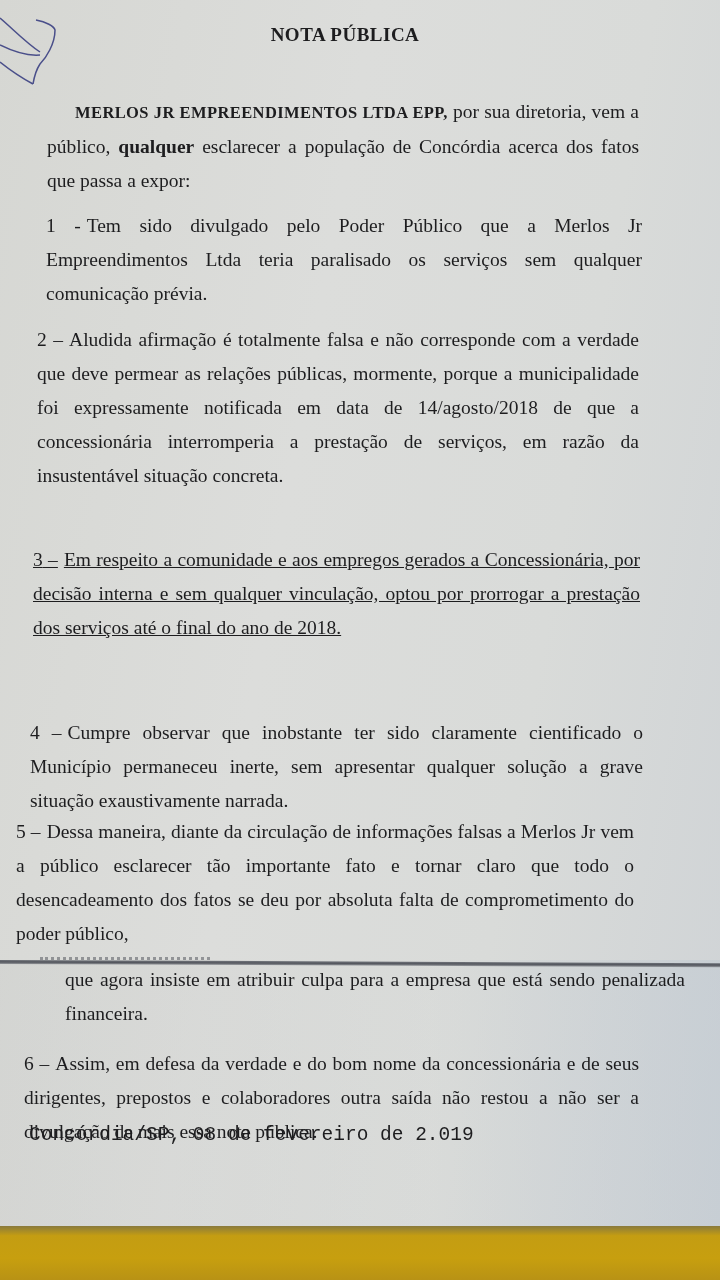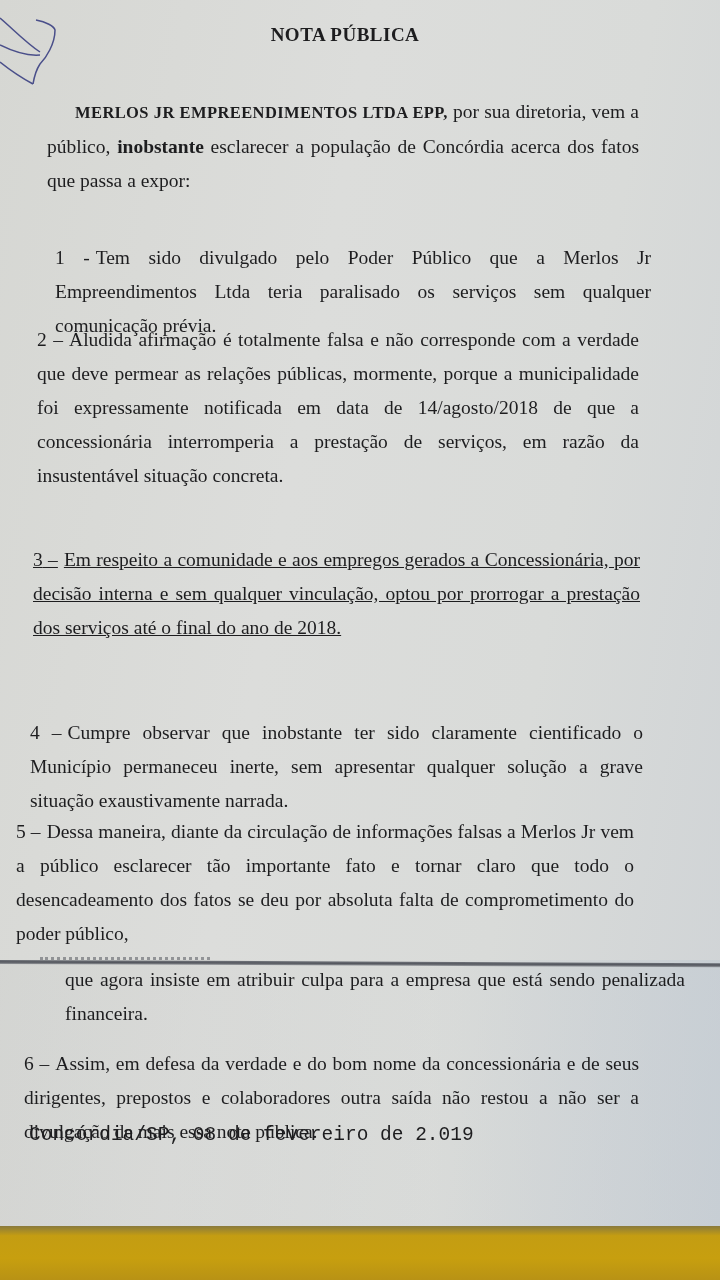--- a/index.html
+++ b/index.html
@@ -88,21 +88,21 @@
       letter-spacing: 0.4px;
       margin-left: 28px;
     }
     .emph {
       font-weight: bold;
     }
     .num {
       margin-right: 6px;
     }
     #intro { left: 47px; top: 95px; width: 592px; }
-    #p1 { left: 55px; top: 209px; width: 596px; margin-top: 32px; }
+    #p1 { left: 46px; top: 209px; width: 596px; }
     #p2 { left: 37px; top: 323px; width: 602px; }
     #p3 { left: 33px; top: 543px; width: 607px; text-decoration: underline; }
     #p4 { left: 30px; top: 716px; width: 613px; }
     #p5 { left: 16px; top: 815px; width: 618px; }
     #p5b { left: 23px; top: 963px; width: 620px; margin-left: 42px; }
     #p6 { left: 24px; top: 1047px; width: 615px; font-family: Liberation Serif, serif; }
     .signoff {
       position: absolute;
       left: 29px;
       top: 1124px;
@@ -118,21 +118,21 @@
 
 <svg class="pen-mark" viewBox="0 0 70 80">
   <path d="M0 8 C 12 18, 25 32, 40 42" fill="none" stroke="#4a4f8a" stroke-width="1.5"></path>
   <path d="M0 35 C 14 42, 28 46, 40 45" fill="none" stroke="#4a4f8a" stroke-width="1.5"></path>
   <path d="M0 52 C 10 60, 22 68, 33 74" fill="none" stroke="#4a4f8a" stroke-width="1.5"></path>
   <path d="M36 10 C 46 12, 54 16, 55 20 C 55 34, 46 48, 40 54 C 36 60, 34 68, 33 74" fill="none" stroke="#4a4f8a" stroke-width="1.5"></path>
 </svg>
 
 <div class="title">NOTA PÚBLICA</div>
 
-<p class="para" id="intro"><span class="company">MERLOS JR EMPREENDIMENTOS LTDA EPP,</span><span> por sua diretoria, vem a público, </span><span class="emph">inobstante</span><span> esclarecer a população de Concórdia acerca dos fatos que passa a expor:</span></p>
+<p class="para" id="intro"><span class="company">MERLOS JR EMPREENDIMENTOS LTDA EPP,</span><span> por sua diretoria, vem a público, </span><span class="emph">qualquer</span><span> esclarecer a população de Concórdia acerca dos fatos que passa a expor:</span></p>
 
 <p class="para" id="p1"><span>1</span><span class="num"> -</span><span>Tem sido divulgado pelo Poder Público que a Merlos Jr Empreendimentos Ltda teria paralisado os serviços sem qualquer comunicação prévia.</span></p>
 
 <p class="para" id="p2"><span>2</span><span class="num"> –</span><span>Aludida afirmação é totalmente falsa e não corresponde com a verdade que deve permear as relações públicas, mormente, porque a municipalidade foi expressamente notificada em data de 14/agosto/2018 de que a concessionária interromperia a prestação de serviços, em razão da insustentável situação concreta.</span></p>
 
 <p class="para" id="p3"><span>3</span><span class="num"> –</span><span>Em respeito a comunidade e aos empregos gerados a Concessionária, por decisão interna e sem qualquer vinculação, optou por prorrogar a prestação dos serviços até o final do ano de 2018.</span></p>
 
 <p class="para" id="p4"><span>4</span><span class="num"> –</span><span>Cumpre observar que inobstante ter sido claramente cientificado o Município permaneceu inerte, sem apresentar qualquer solução a grave situação exaustivamente narrada.</span></p>
 
 <p class="para" id="p5"><span>5</span><span class="num"> –</span><span>Dessa maneira, diante da circulação de informações falsas a Merlos Jr vem a público esclarecer tão importante fato e tornar claro que todo o desencadeamento dos fatos se deu por absoluta falta de comprometimento do poder público,</span></p>

